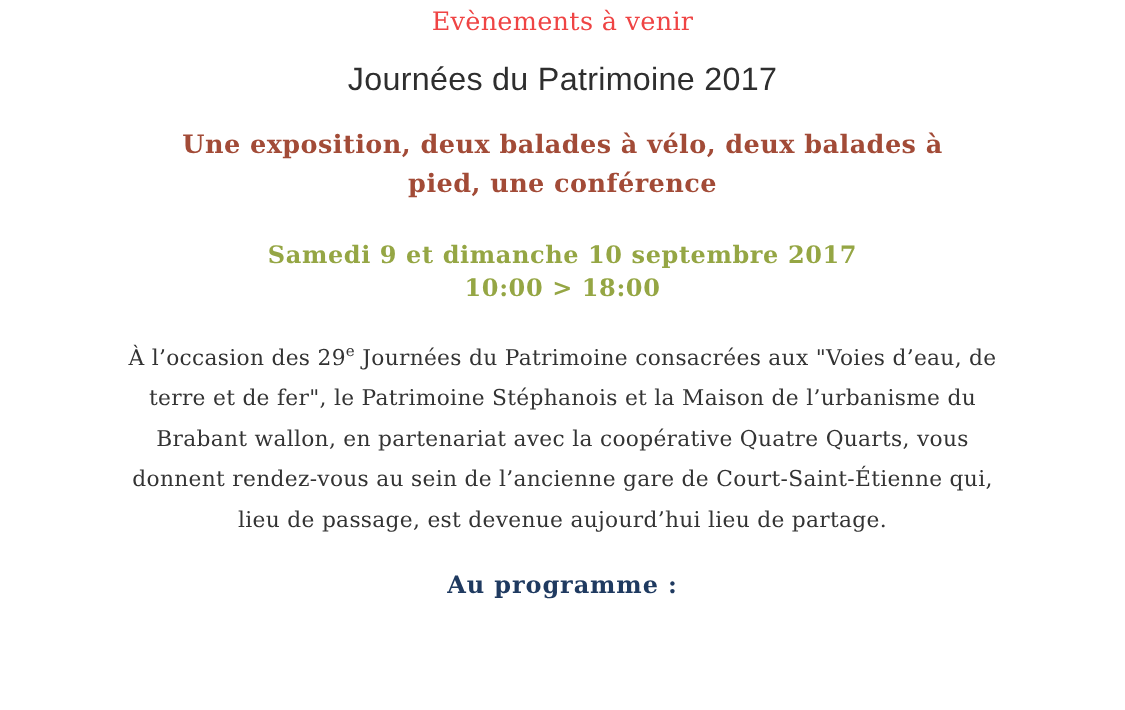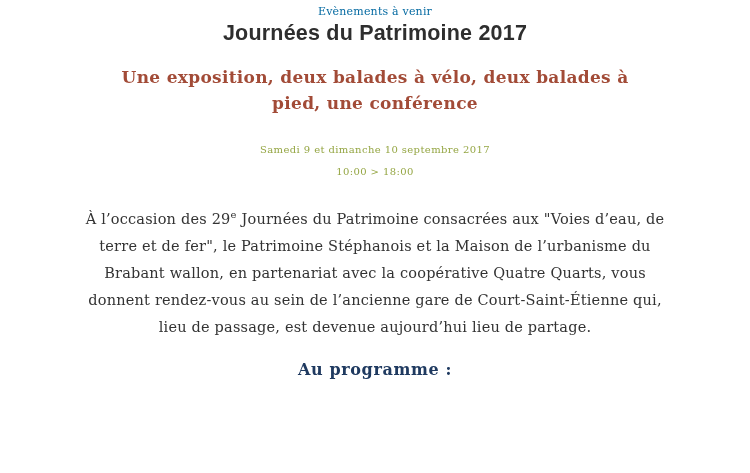--- a/index.html
+++ b/index.html
@@ -15,36 +15,36 @@
   body{
     width:750px;height:473px;overflow:hidden;
     font-family:"DejaVu Serif","Liberation Serif",serif;
     color:var(--ink);
   }
   .page{
     width:580px;margin:0 auto;text-align:center;
   }
   .eyebrow{
     margin-top:5px;
-    font-size:11px;color:#0369a1;letter-spacing:.2px;
+    font-size:17px;color:#ef4444;letter-spacing:.2px;
   }
   .title{
-    margin-top:3px;
+    margin-top:16px;
     font-family:"Liberation Sans","DejaVu Sans",sans-serif;
-    font-weight:700;font-size:21.5px;color:var(--title-ink);
+    font-weight:400;font-size:21.5px;color:var(--title-ink);
     letter-spacing:.2px;
   }
   .subtitle{
     margin:18px auto 0;max-width:545px;
     font-size:17px;font-weight:700;color:var(--red);
     line-height:26px;letter-spacing:.3px;text-align:center;
   }
   .event-block{margin-top:23px;}
   .event-line{
-    font-size:10px;font-weight:400;color:var(--olive);
+    font-size:16px;font-weight:700;color:var(--olive);
     line-height:22px;letter-spacing:.4px;
   }
   .addr-block{margin-top:7px;}
   .addr-line{
     font-size:13.5px;color:var(--lightgreen);
     line-height:21.5px;letter-spacing:.3px;
   }
   .addr-line.italic{font-style:italic;}
   .intro{
     margin:23px auto 0;max-width:580px;

